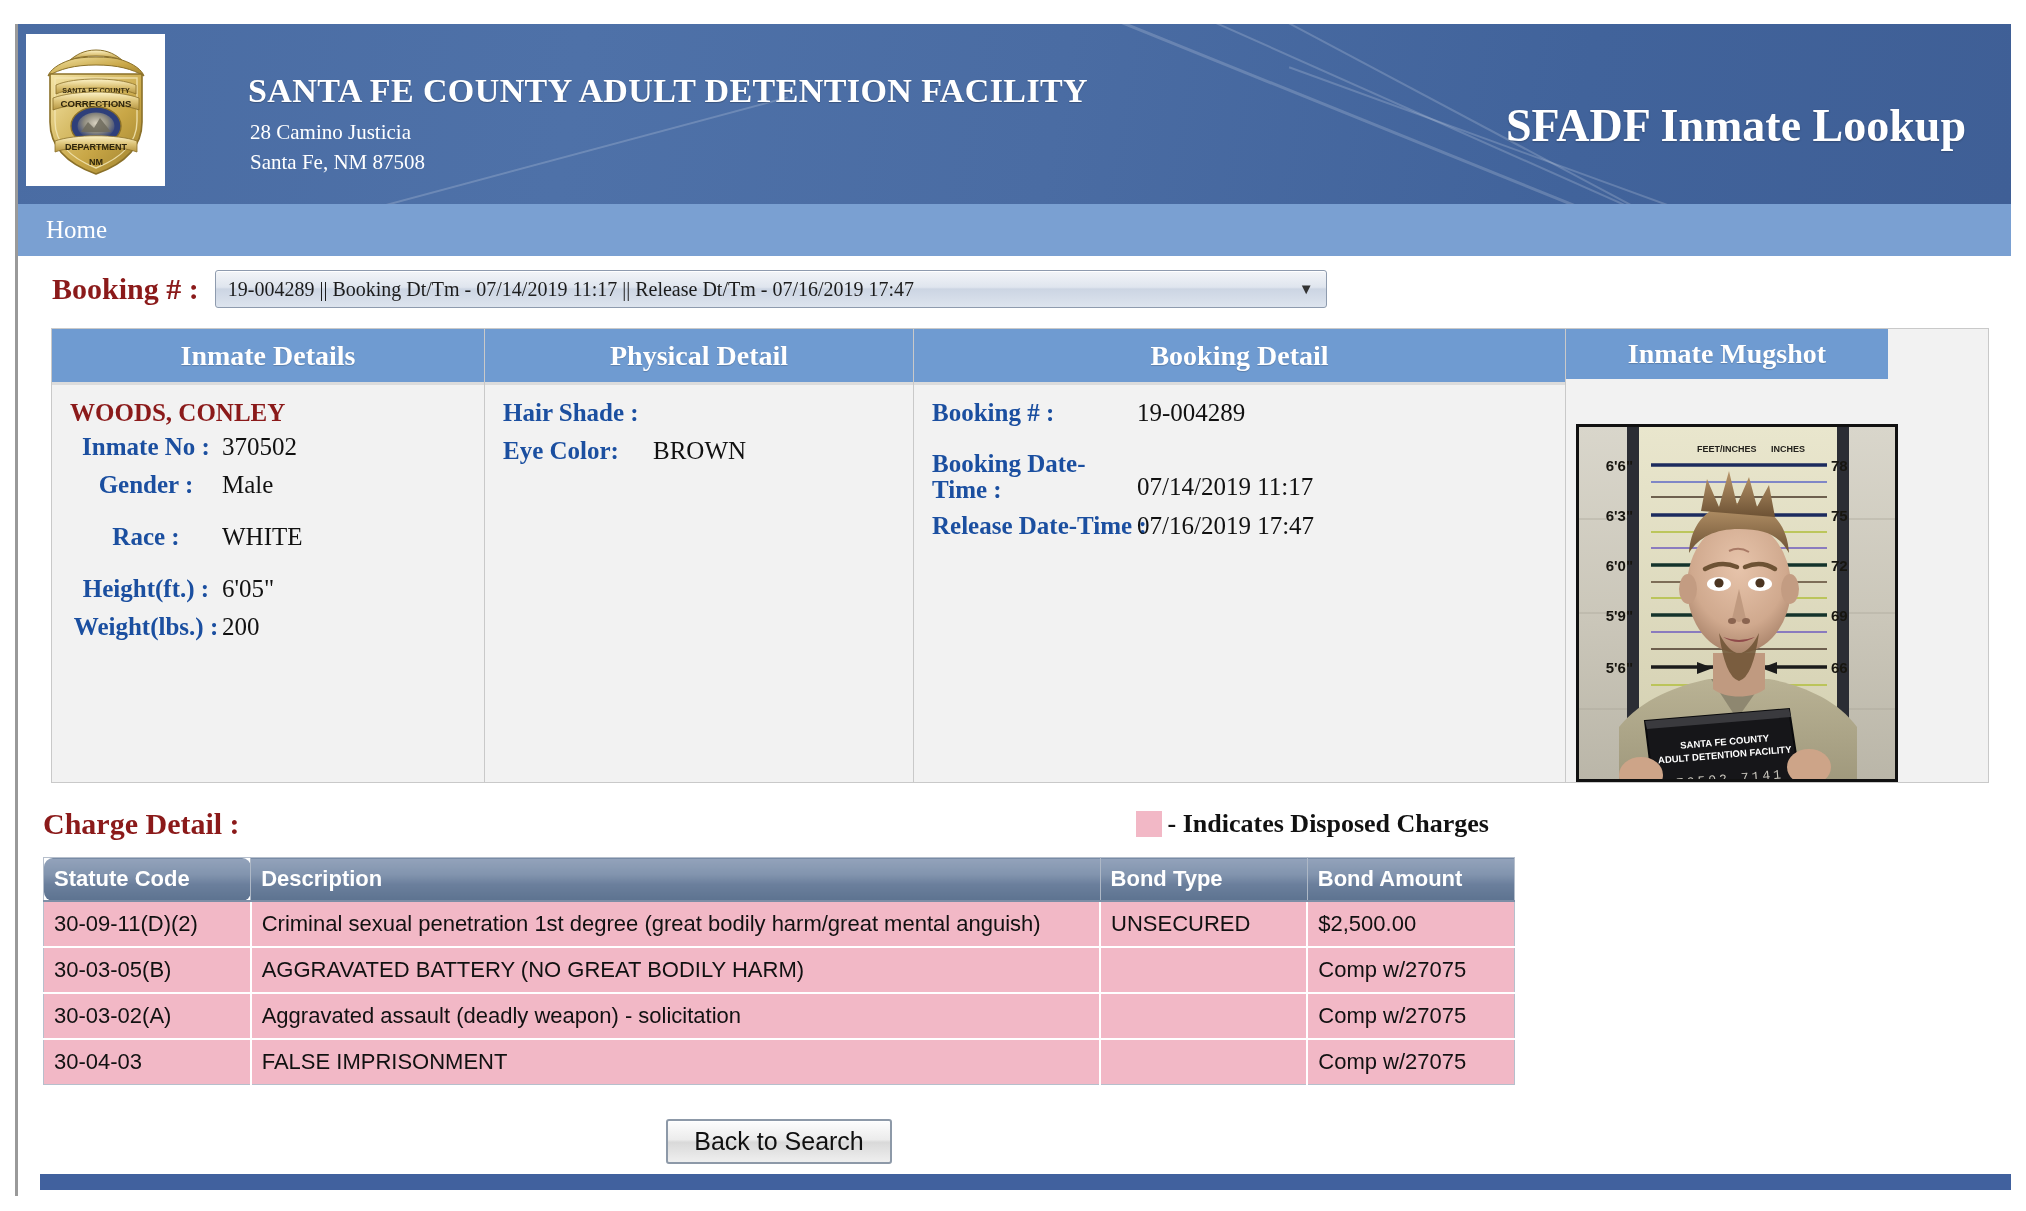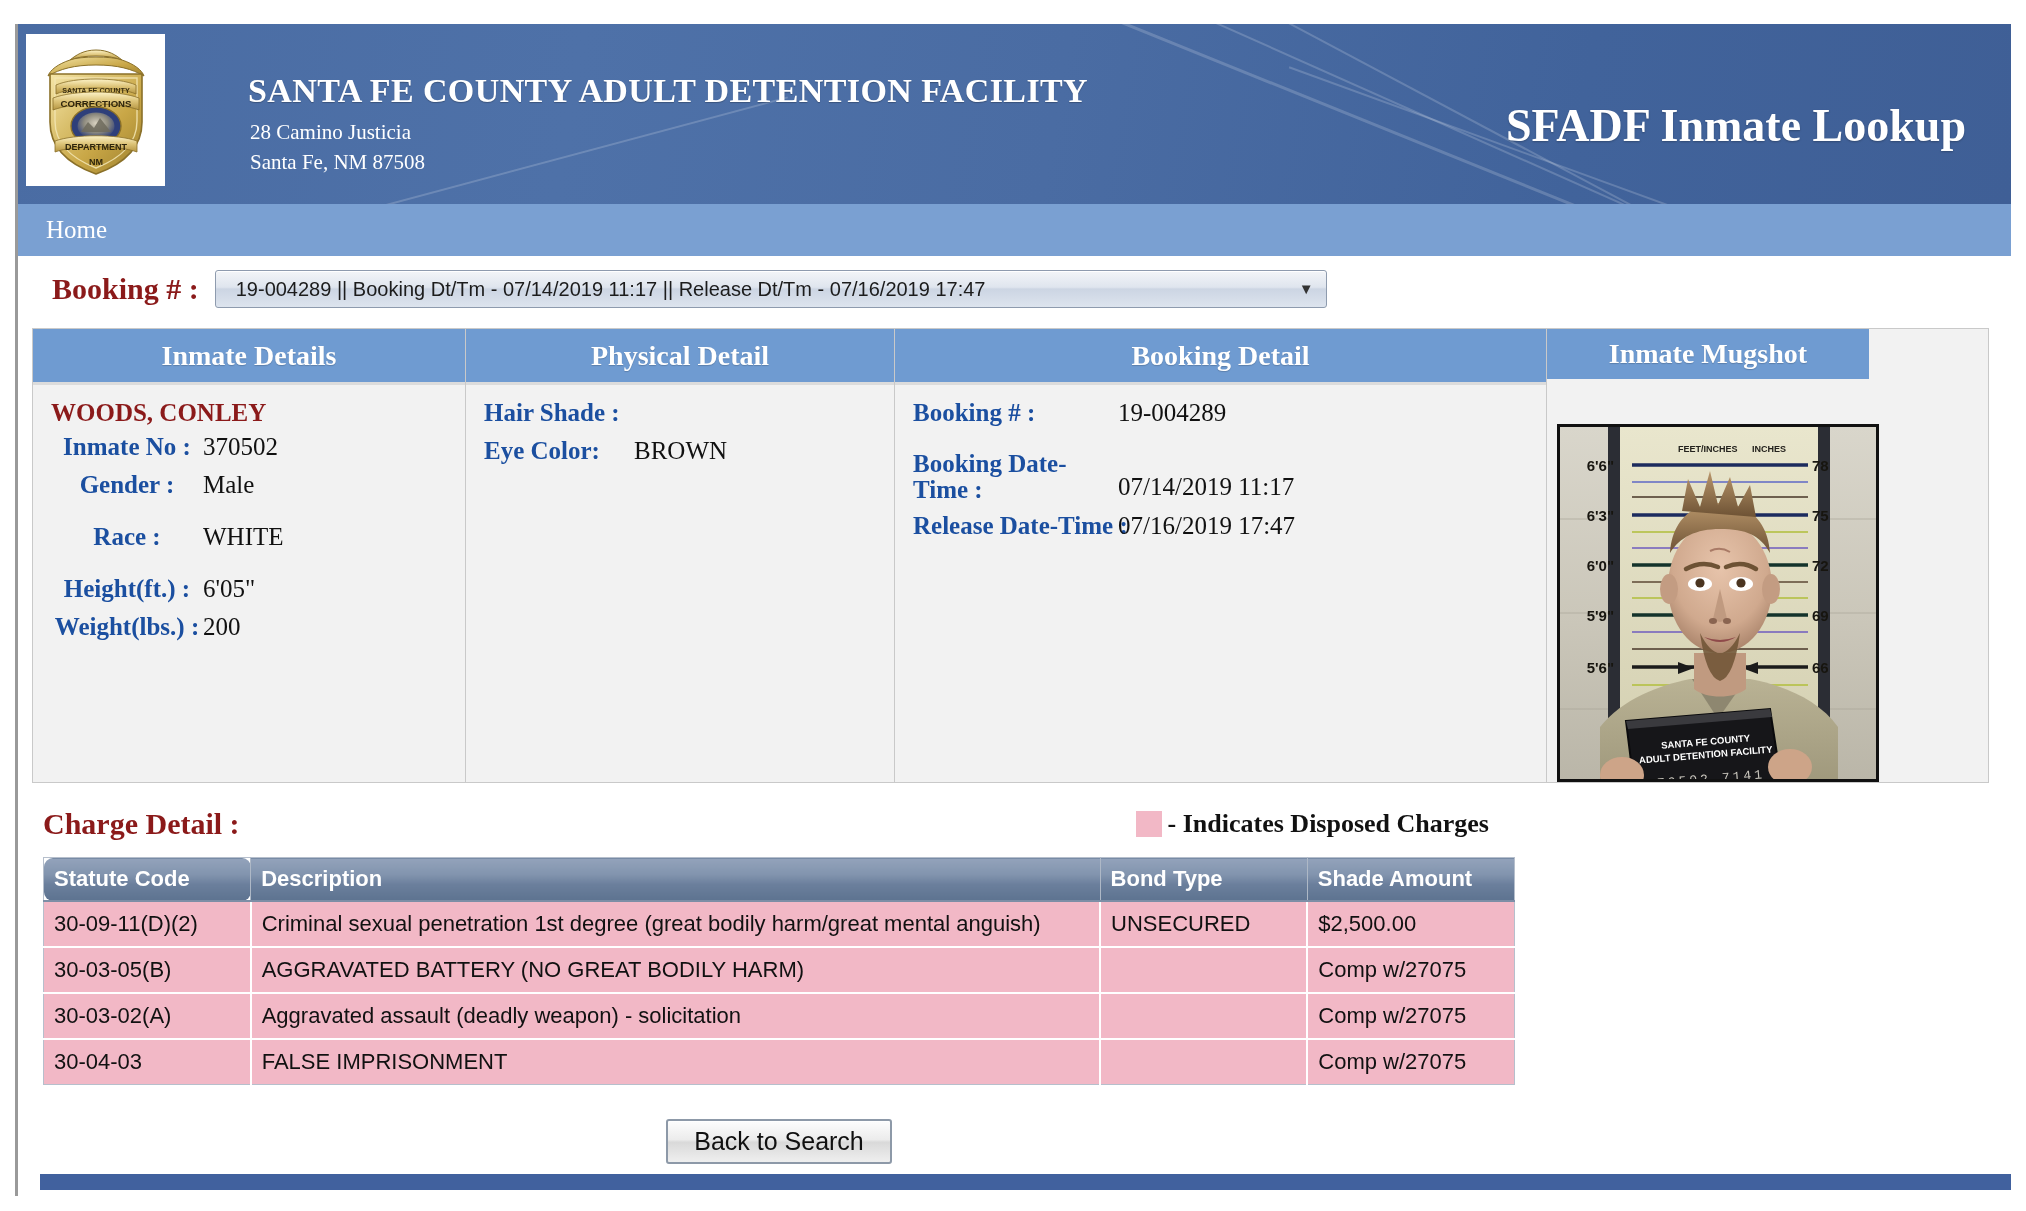--- a/index.html
+++ b/index.html
@@ -72,31 +72,31 @@
     color:#8b1a1a;font-weight:bold;font-size:30px;margin-right:16px;white-space:nowrap;
   }
   .booking-select{
     position:relative;width:1110px;height:36px;
     background:linear-gradient(#f3f5f8,#dfe5ee 45%,#ccd5e3 50%,#dde4ee 100%);
     border:1px solid #8e9bae;border-radius:3px;
     display:flex;align-items:center;
     box-shadow:inset 0 1px 0 #ffffff;
   }
   .booking-select-text{
-    font-family:Liberation Sans, sans-serif;
-    font-size:20px;color:#1c1c1c;padding-left:12px;white-space:nowrap;overflow:hidden;margin-left:8px;
+    font-family:Liberation Serif, serif;
+    font-size:20px;color:#1c1c1c;padding-left:12px;white-space:nowrap;overflow:hidden;
   }
   .booking-arrow{
     position:absolute;right:12px;top:0;bottom:0;display:flex;align-items:center;
     font-size:15px;color:#333;
   }
 
   
   .panels{
-    margin:6px 22px 0 14px;
+    margin:6px 22px 0 33px;
     border:1px solid #c9c9c9;
     background:#f2f2f2;
     display:flex;
     height:455px;
     box-sizing:border-box;
   }
   .panel{
     background:#f2f2f2;
     border-right:1px solid #c9c9c9;
     display:flex;flex-direction:column;
@@ -475,21 +475,21 @@
       <span class="legend-text">- Indicates Disposed Charges</span>
     </div>
   </div>
 
   <table class="charges">
     <thead>
       <tr>
         <th class="c-stat">Statute Code</th>
         <th class="c-desc">Description</th>
         <th class="c-btype">Bond Type</th>
-        <th class="c-bamt">Shade Amount</th>
+        <th class="c-bamt">Bond Amount</th>
       </tr>
     </thead>
     <tbody>
       <tr>
         <td>30-09-11(D)(2)</td>
         <td>Criminal sexual penetration 1st degree (great bodily harm/great mental anguish)</td>
         <td>UNSECURED</td>
         <td>$2,500.00</td>
       </tr>
       <tr>

